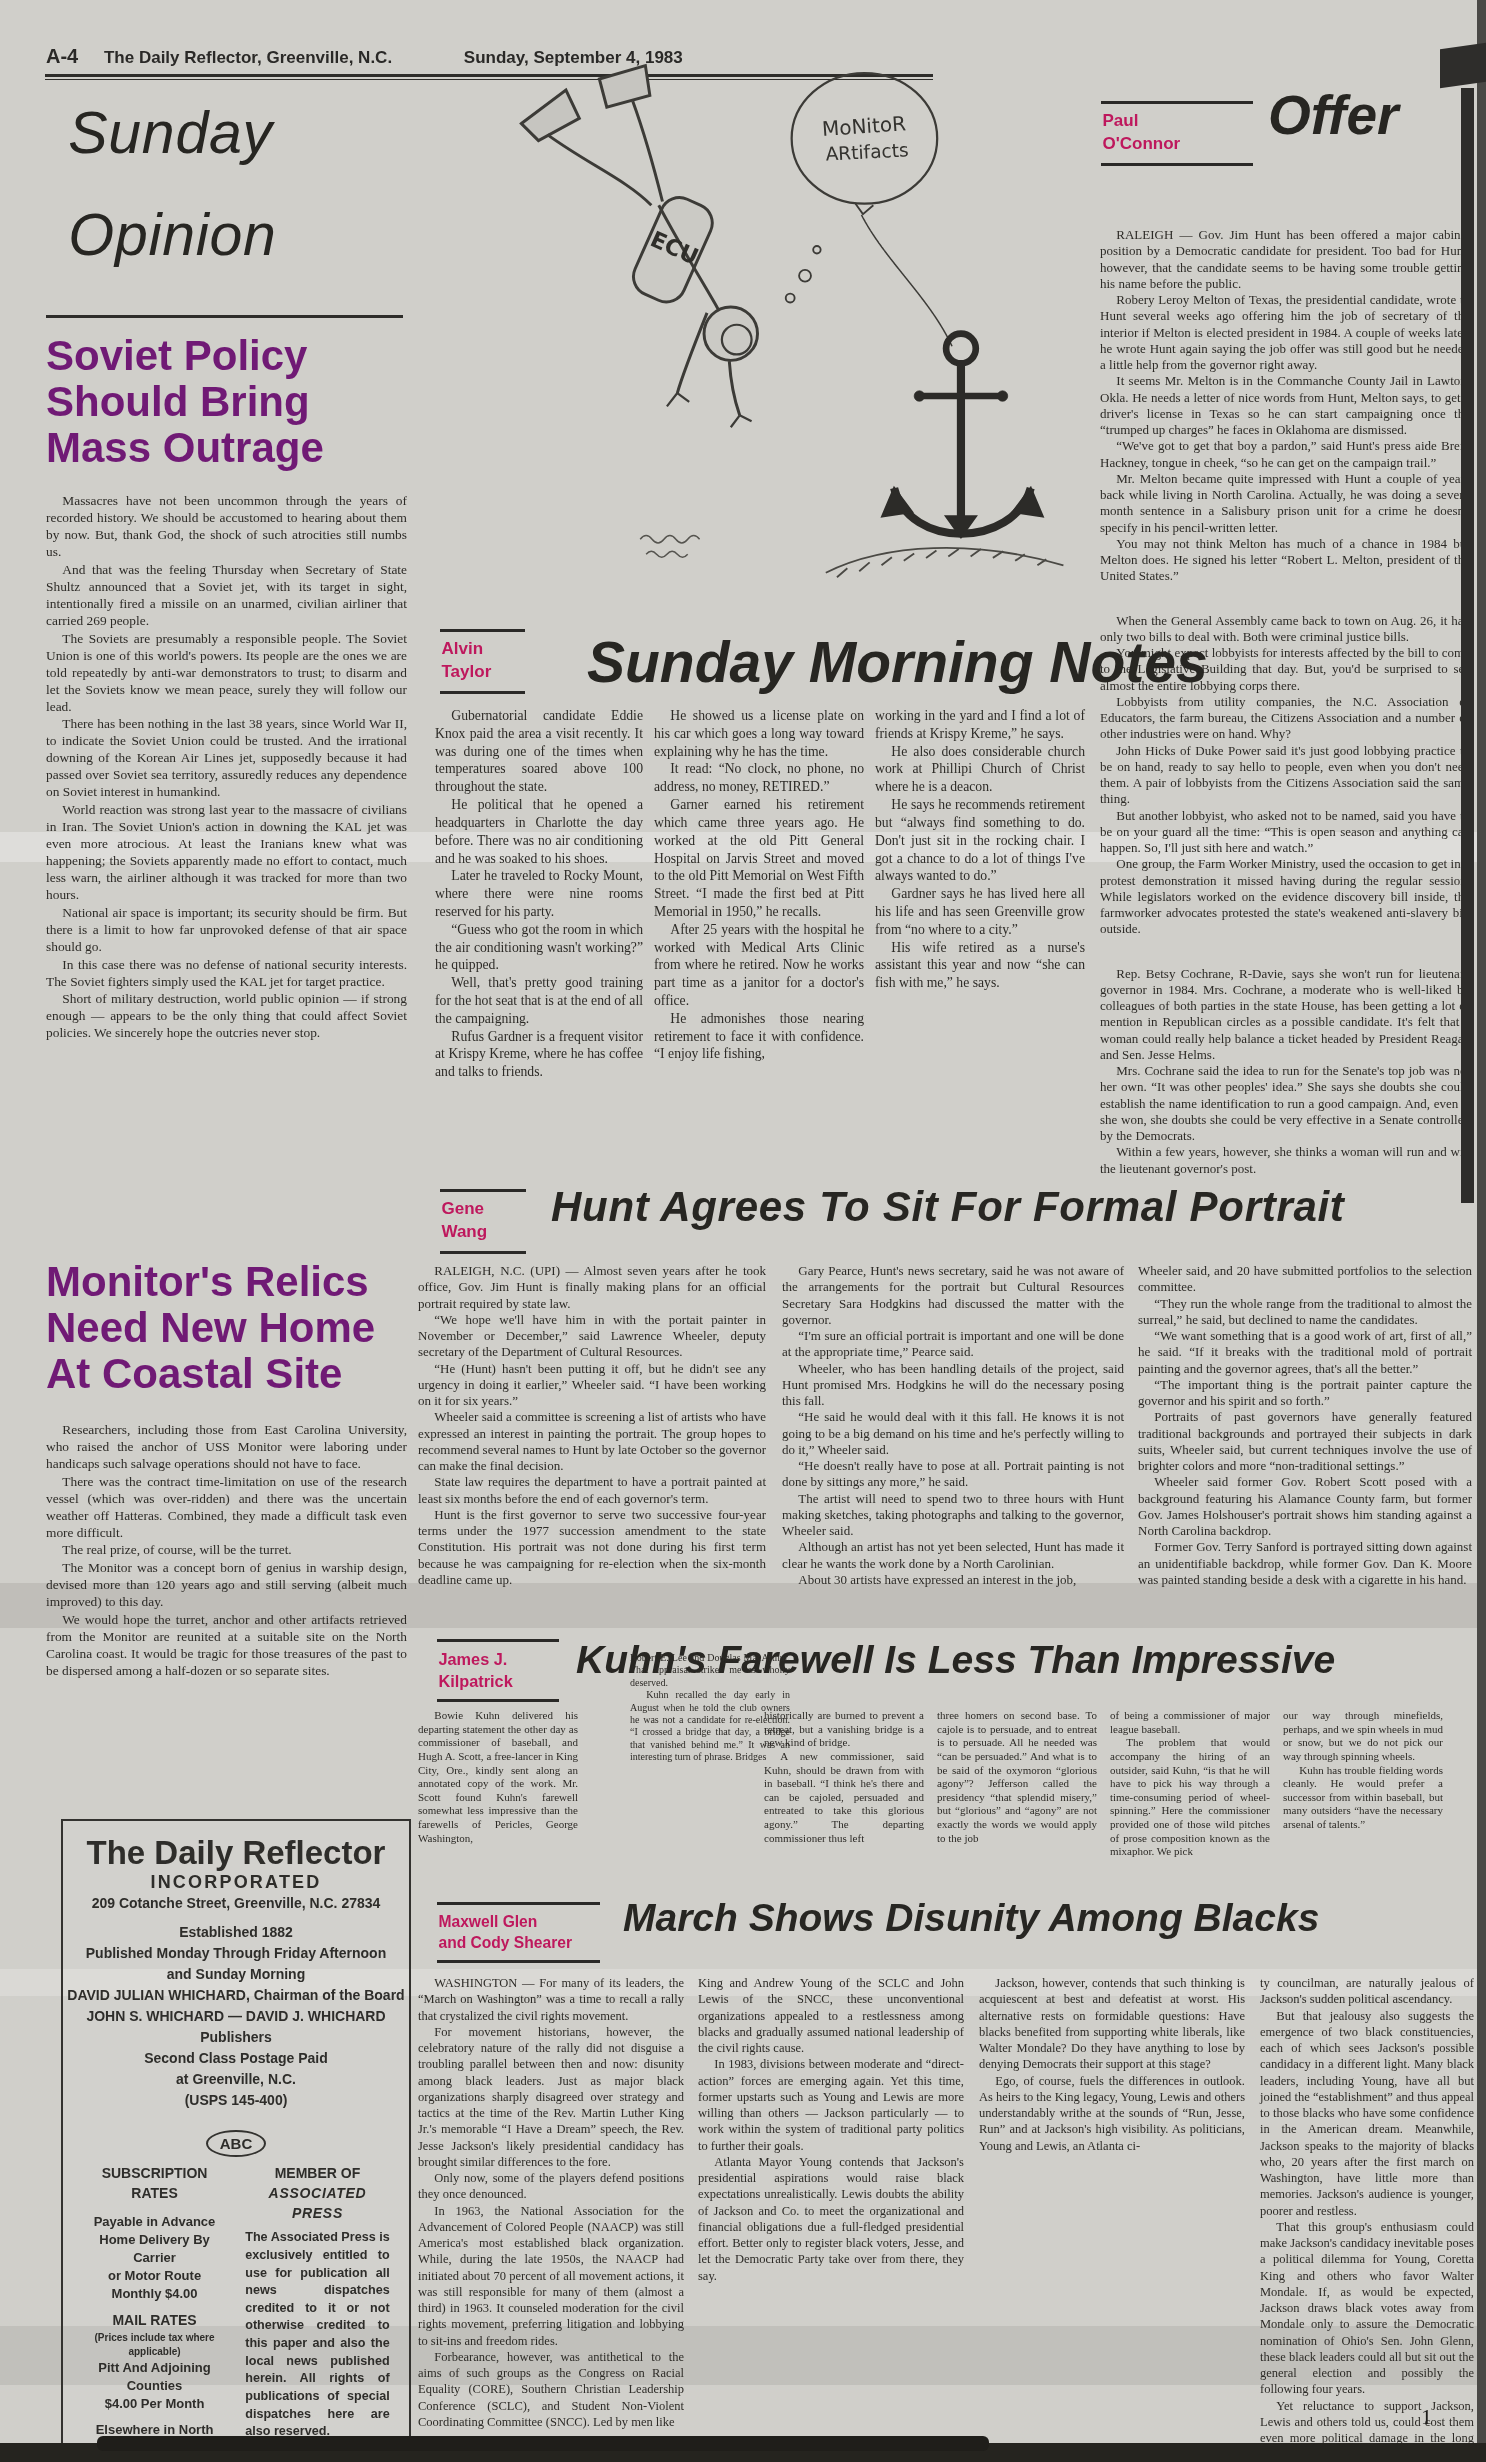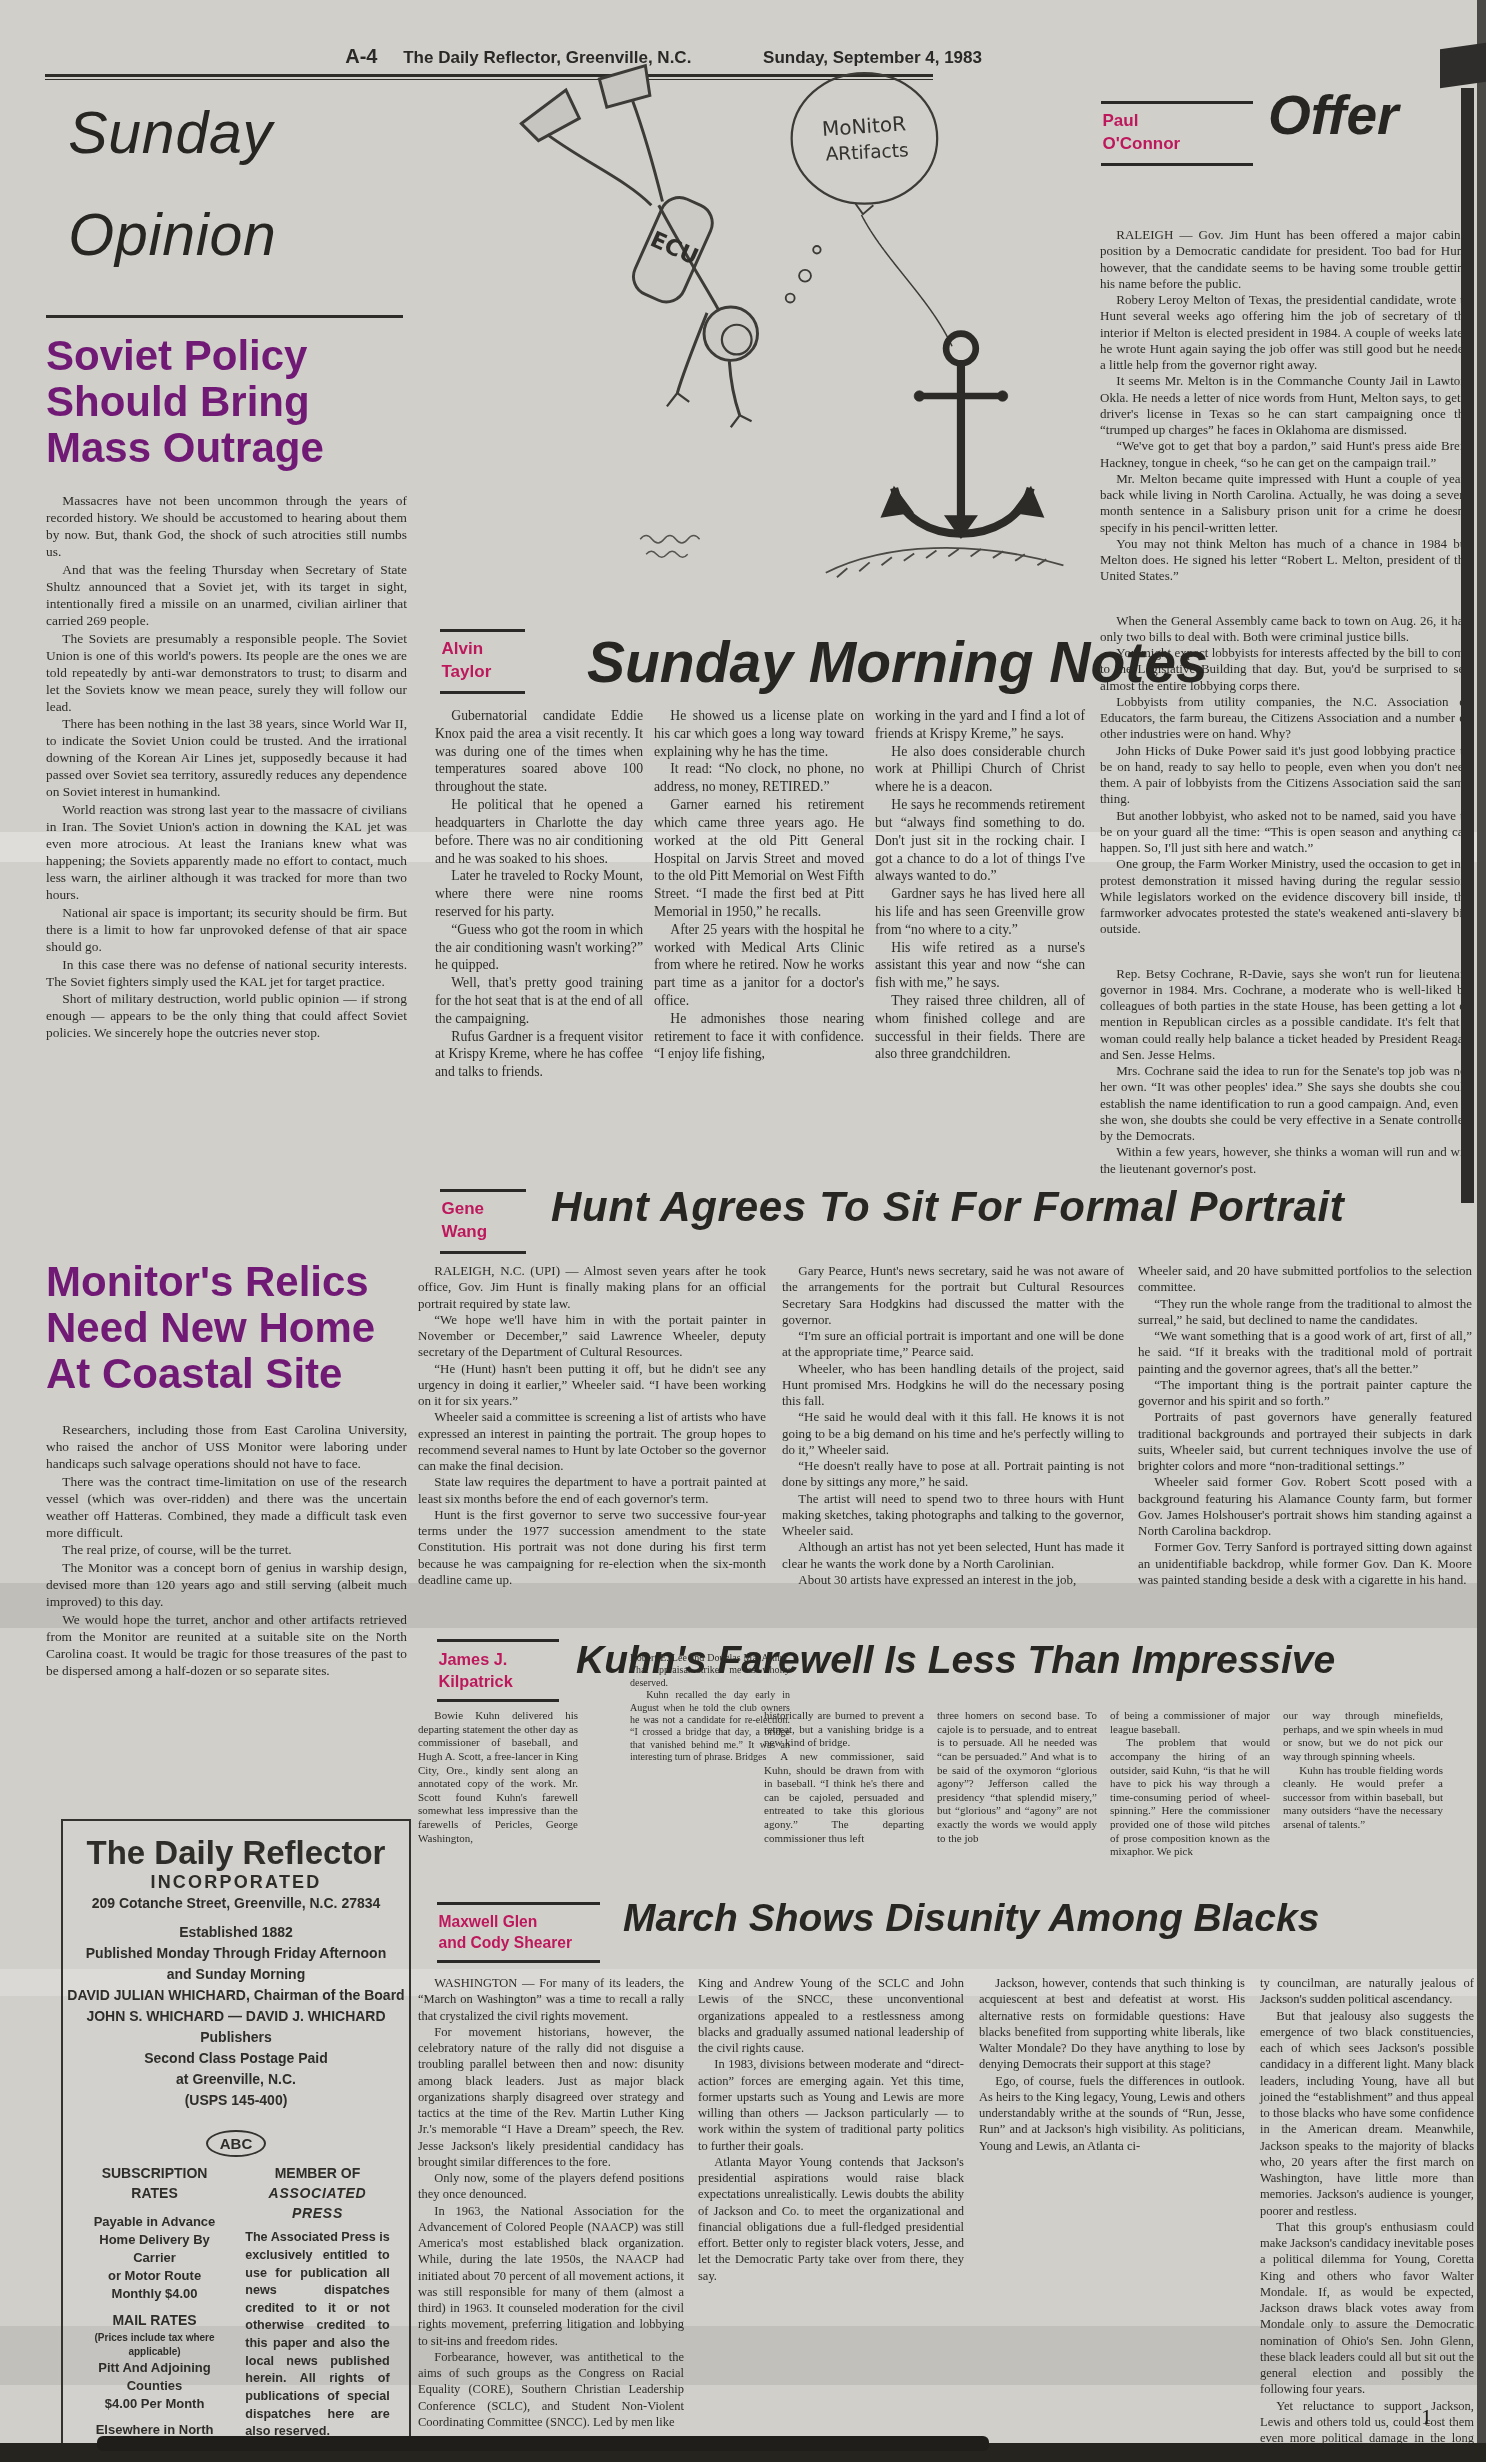--- a/index.html
+++ b/index.html
@@ -54,21 +54,21 @@
   svg text{font-family:"DejaVu Sans",sans-serif;}
 </style>
 </head>
 <body>
 
 <div class="band" style="top:832px;height:30px;background:rgba(255,255,255,0.30);"></div>
 <div class="band" style="top:1583px;height:45px;background:rgba(120,118,112,0.18);"></div>
 <div class="band" style="top:1969px;height:27px;background:rgba(255,255,255,0.22);"></div>
 <div class="band" style="top:2326px;height:59px;background:rgba(110,108,104,0.15);"></div>
 
-<div class="abs pghead" style="left:46px;top:45px;width:936px;text-align:right;">
+<div class="abs pghead" style="left:46px;top:45px;width:936px;">
   <span class="pgnum">A-4</span>
   <span>The Daily Reflector, Greenville, N.C.</span>
   <span class="pgdate">Sunday, September 4, 1983</span>
 </div>
 <div class="abs hdr-rule" style="left:45px;top:74px;width:888px;"></div>
 
 <div class="abs masthead" style="left:52px;top:104px;width:357px;">
     <p>Sunday</p>
     <p>Opinion</p>
   </div>
@@ -187,21 +187,20 @@
     <p>Garner earned his retirement which came three years ago. He worked at the old Pitt General Hospital on Jarvis Street and moved to the old Pitt Memorial on West Fifth Street. “I made the first bed at Pitt Memorial in 1950,” he recalls.</p>
     <p>After 25 years with the hospital he worked with Medical Arts Clinic from where he retired. Now he works part time as a janitor for a doctor's office.</p>
     <p>He admonishes those nearing retirement to face it with confidence. “I enjoy life fishing,</p>
   </div>
 <div class="abs col cont" style="left:875px;top:707px;width:210px;font-size:13.7px;line-height:1.3;">
     <p>working in the yard and I find a lot of friends at Krispy Kreme,” he says.</p>
     <p>He also does considerable church work at Phillipi Church of Christ where he is a deacon.</p>
     <p>He says he recommends retirement but “always find something to do. Don't just sit in the rocking chair. I got a chance to do a lot of things I've always wanted to do.”</p>
     <p>Gardner says he has lived here all his life and has seen Greenville grow from “no where to a city.”</p>
     <p>His wife retired as a nurse's assistant this year and now “she can fish with me,” he says.</p>
-    <p>They raised three children, all of whom finished college and are successful in their fields. There are also three grandchildren.</p>
   </div>
 
 <div class="abs head-up" style="left:46px;top:1259px;width:372px;">
     <p>Monitor's Relics</p>
     <p>Need New Home</p>
     <p>At Coastal Site</p>
   </div>
 <div class="abs col gap" style="left:46px;top:1421px;width:361px;">
     <p>Researchers, including those from East Carolina University, who raised the anchor of USS Monitor were laboring under handicaps such salvage operations should not have to face.</p>
     <p>There was the contract time-limitation on use of the research vessel (which was over-ridden) and there was the uncertain weather off Hatteras. Combined, they made a difficult task even more difficult.</p>

